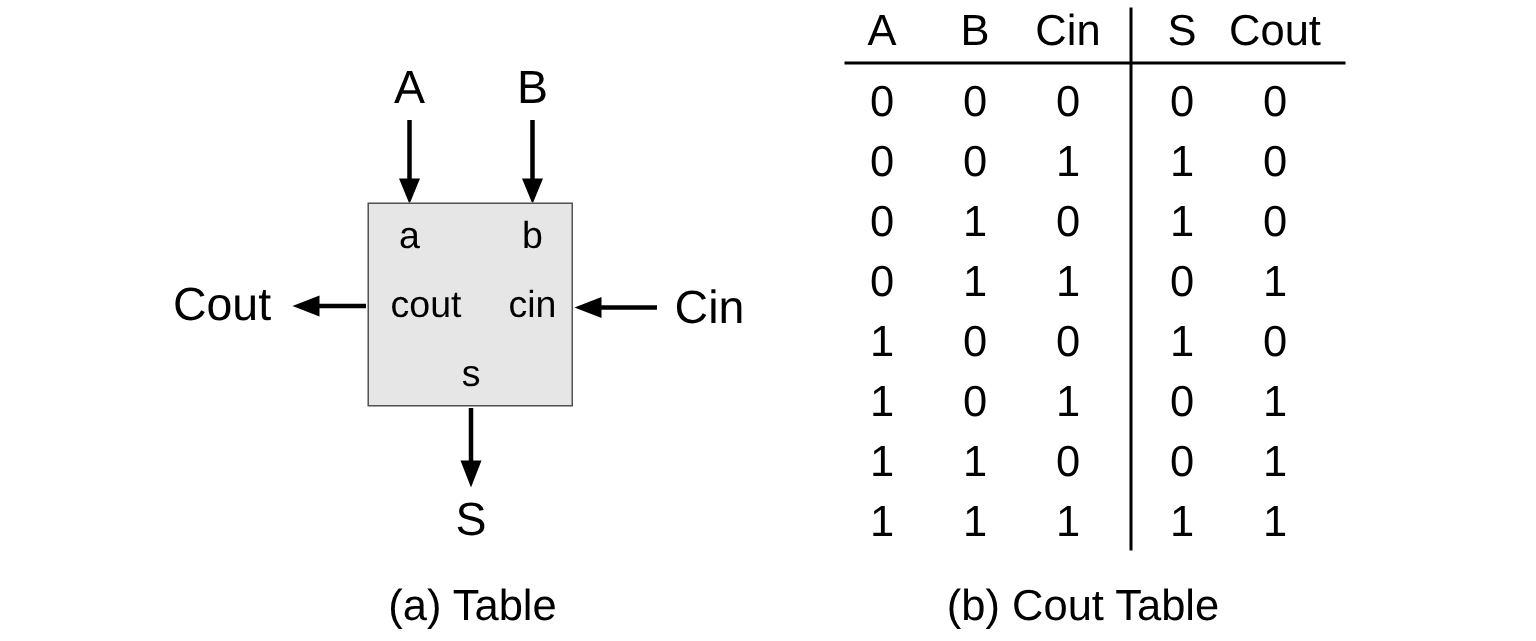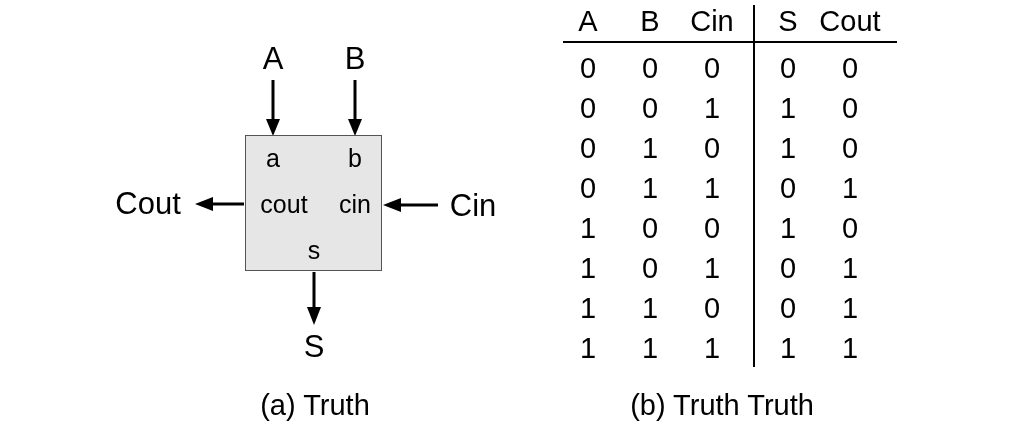--- a/index.html
+++ b/index.html
@@ -103,21 +103,21 @@
   <div class="lbl lbl-inner" style="left:284px; top:204px">cout</div>
   <div class="lbl lbl-inner" style="left:355px; top:204px">cin</div>
   <div class="lbl lbl-inner" style="left:314px; top:250px">s</div>
 
   <div class="lbl lbl-outer" style="left:273px; top:58px">A</div>
   <div class="lbl lbl-outer" style="left:355px; top:58px">B</div>
   <div class="lbl lbl-outer" style="left:148px; top:203px">Cout</div>
   <div class="lbl lbl-outer" style="left:473px; top:205px">Cin</div>
   <div class="lbl lbl-outer" style="left:314px; top:346px">S</div>
 
-  <div class="lbl caption" style="left:315px; top:405px">(a) Truth</div>
+  <div class="lbl caption" style="left:315px; top:405px">(a) Table</div>
 
   <div class="tt">
     <div class="tt-row tt-head">
       <div class="tt-cell">A</div>
       <div class="tt-cell">B</div>
       <div class="tt-cell">Cin</div>
       <div class="tt-cell"></div>
       <div class="tt-cell">S</div>
       <div class="tt-cell">Cout</div>
     </div>
@@ -186,15 +186,15 @@
         <div class="tt-cell">1</div>
         <div class="tt-cell">1</div>
         <div class="tt-cell">1</div>
         <div class="tt-cell"></div>
         <div class="tt-cell">1</div>
         <div class="tt-cell">1</div>
       </div>
     </div>
   </div>
 
-  <div class="lbl caption" style="left:722px; top:405px">(b) Truth Truth</div>
+  <div class="lbl caption" style="left:722px; top:405px">(b) Cout Table</div>
 
 </div>
 
 </body></html>

